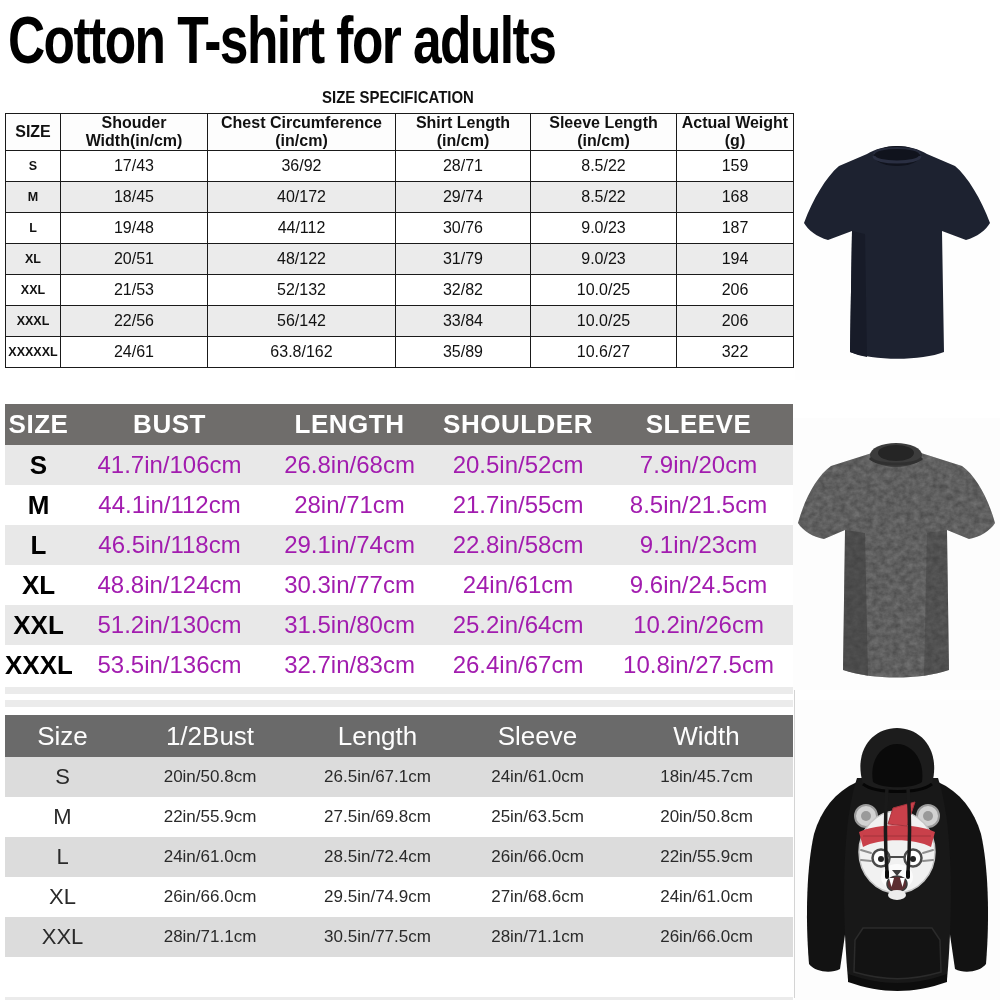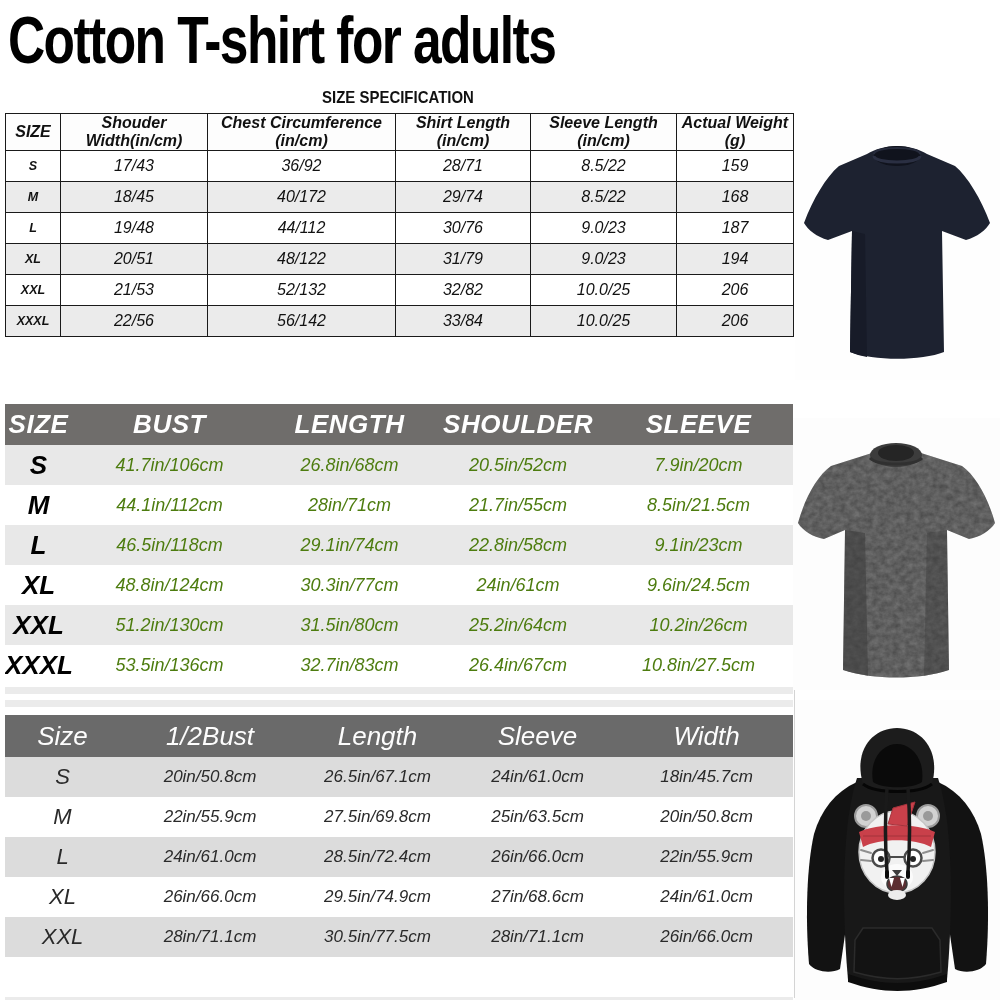--- a/index.html
+++ b/index.html
@@ -10,35 +10,35 @@
   
   .main-title{position:absolute;left:8px;top:0;margin:0;white-space:nowrap;
     font-size:66px;line-height:80px;font-weight:800;letter-spacing:-2px;color:#000;
     transform:scaleX(.78);transform-origin:left top;}
   .spec-caption{position:absolute;left:0;top:88px;width:796px;text-align:center;
     font-size:17px;font-weight:700;letter-spacing:0;color:#111;
     transform:scaleX(.88);transform-origin:center top;}
 
   
   .tbl{position:absolute;left:5px;}
-  .tbl table{border-collapse:collapse;table-layout:fixed;width:788px;font-style:italic;}
+  .tbl table{border-collapse:collapse;table-layout:fixed;width:788px;}
   .tbl th,.tbl td{text-align:center;vertical-align:middle;padding:0;overflow:hidden;}
 
   
   .t1{top:113px;}
   .t1 th,.t1 td{border:1.5px solid #1a1a1a;height:30px;font-size:16px;color:#111;}
   .t1 thead th{height:34px;font-size:16px;font-weight:700;background:#fdfdfd;}
   .t1 thead th:first-child{font-size:16px;}
   .t1 td:first-child{font-weight:700;font-size:12.5px;}
   .t1 tbody tr:nth-child(even){background:#ebebeb;}
 
   
   .t2{top:404px;}
   .t2 thead th{background:#6f6d6b;color:#fff;height:41px;font-size:26px;font-weight:700;letter-spacing:.5px;}
-  .t2 td{height:40px;font-size:18px;color:#4d7c0f;}
+  .t2 td{height:40px;font-size:24px;color:#a21caf;}
   .t2 td:first-child{font-weight:700;font-size:26px;color:#000;}
   .t2 tbody tr:nth-child(odd){background:#e8e8e8;}
 
   
   .t3{top:715px;}
   .t3 thead th{background:#6a6a6a;color:#fdfdfd;height:42px;font-size:26px;font-weight:400;}
   .t3 td{height:40px;font-size:17px;color:#2a2a2a;}
   .t3 td:first-child{font-size:22px;}
   .t3 tbody tr:nth-child(odd){background:#dcdcdc;}
 
@@ -125,20 +125,28 @@
             <td>10.0/25</td>
             <td>206</td>
           </tr>
           <tr>
             <td>XXXL</td>
             <td>22/56</td>
             <td>56/142</td>
             <td>33/84</td>
             <td>10.0/25</td>
             <td>206</td>
+          </tr>
+          <tr>
+            <td>XXXXXL</td>
+            <td>24/61</td>
+            <td>63.8/162</td>
+            <td>35/89</td>
+            <td>10.6/27</td>
+            <td>322</td>
           </tr>
         </tbody>
       </table>
     </div>
   <div class="sep" id="sep-under-t2"></div>
   <div class="tbl t2" id="table-1">
       <table>
         <colgroup>
           <col style="width: 67px;">
           <col style="width: 195px;">

